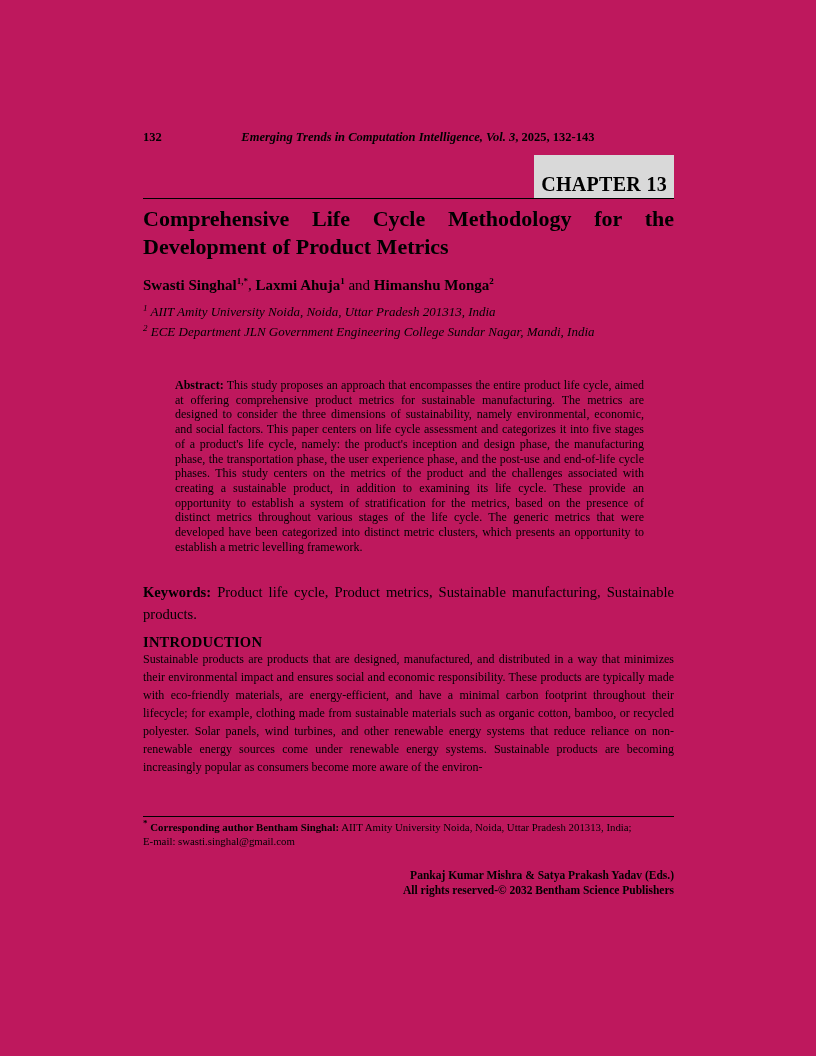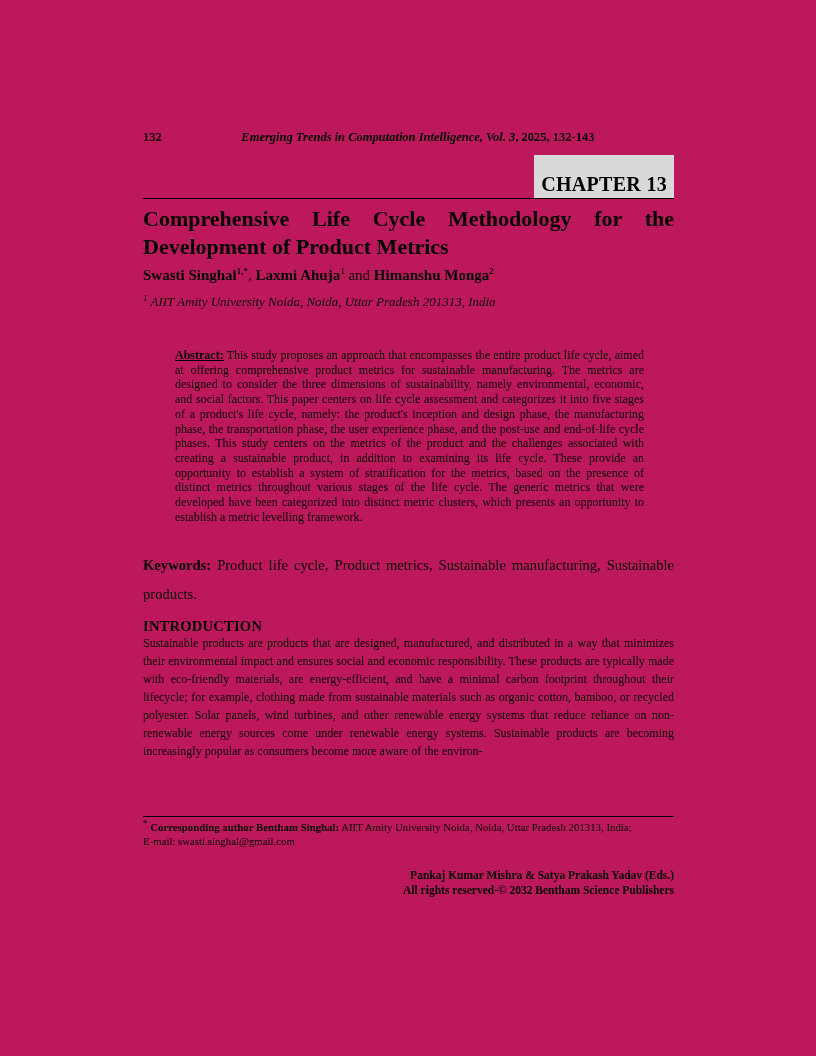--- a/index.html
+++ b/index.html
@@ -44,43 +44,43 @@
     letter-spacing: 0.3px;
   }
   .doc-title {
     margin-top: 6px;
     font-size: 22px;
     font-weight: bold;
     line-height: 28px;
     text-align: justify;
   }
   .authors {
-    margin-top: 5px;
+    margin-top: 15px;
     font-size: 15px;
     line-height: 19px;
   }
   .authors b { font-weight: bold; }
   .authors sup, .affil sup, .fn sup { font-size: 9px; vertical-align: super; line-height: 0; }
   .affils { margin-top: 7px; }
   .affil {
     font-style: italic;
     font-size: 13px;
     line-height: 20px;
   }
   .abstract {
     margin: 36px 30px 0 32px;
     font-size: 12px;
     line-height: 14.7px;
     text-align: justify;
   }
-  .abstract .lbl { font-weight: bold; text-decoration: underline; }
+  .abstract .lbl { font-weight: bold; }
   .keywords {
     margin-top: 27px;
     font-size: 14.6px;
-    line-height: 29px;
+    line-height: 22px;
     text-align: justify;
   }
   .keywords .lbl { font-weight: bold; }
   .section-heading {
     margin-top: 9px;
     font-size: 14.6px;
     font-weight: bold;
     letter-spacing: 0.2px;
   }
   .body-para {
@@ -124,20 +124,21 @@
     <div class="chapter-row">
       <span class="chapter-badge">CHAPTER 13</span>
     </div>
 
     <h1 class="doc-title" style="margin-bottom:0;">Comprehensive Life Cycle Methodology for the Development of Product Metrics</h1>
 
     <div class="authors"><b>Swasti Singhal</b><b><sup>1,*</sup></b><span>, </span><b>Laxmi Ahuja</b><b><sup>1</sup></b><span> and </span><b>Himanshu Monga</b><b><sup>2</sup></b></div>
 
     <div class="affils">
       <div class="affil"><sup>1</sup><span> AIIT Amity University Noida, Noida, Uttar Pradesh 201313, India</span></div>
+      <div class="affil"><sup>2</sup><span> ECE Department JLN Government Engineering College Sundar Nagar, Mandi, India</span></div>
     </div>
 
     <div class="abstract"><span class="lbl">Abstract:</span><span> This study proposes an approach that encompasses the entire product life cycle, aimed at offering comprehensive product metrics for sustainable manufacturing. The metrics are designed to consider the three dimensions of sustainability, namely environmental, economic, and social factors. This paper centers on life cycle assessment and categorizes it into five stages of a product's life cycle, namely: the product's inception and design phase, the manufacturing phase, the transportation phase, the user experience phase, and the post-use and end-of-life cycle phases. This study centers on the metrics of the product and the challenges associated with creating a sustainable product, in addition to examining its life cycle. These provide an opportunity to establish a system of stratification for the metrics, based on the presence of distinct metrics throughout various stages of the life cycle. The generic metrics that were developed have been categorized into distinct metric clusters, which presents an opportunity to establish a metric levelling framework.</span></div>
 
     <div class="keywords"><span class="lbl">Keywords:</span><span> Product life cycle, Product metrics, Sustainable manufacturing, Sustainable products.</span></div>
 
     <div class="section-heading">INTRODUCTION</div>
 
     <div class="body-para">Sustainable products are products that are designed, manufactured, and distributed in a way that minimizes their environmental impact and ensures social and economic responsibility. These products are typically made with eco-friendly materials, are energy-efficient, and have a minimal carbon footprint throughout their lifecycle; for example, clothing made from sustainable materials such as organic cotton, bamboo, or recycled polyester. Solar panels, wind turbines, and other renewable energy systems that reduce reliance on non-renewable energy sources come under renewable energy systems. Sustainable products are becoming increasingly popular as consumers become more aware of the environ-</div>
 

